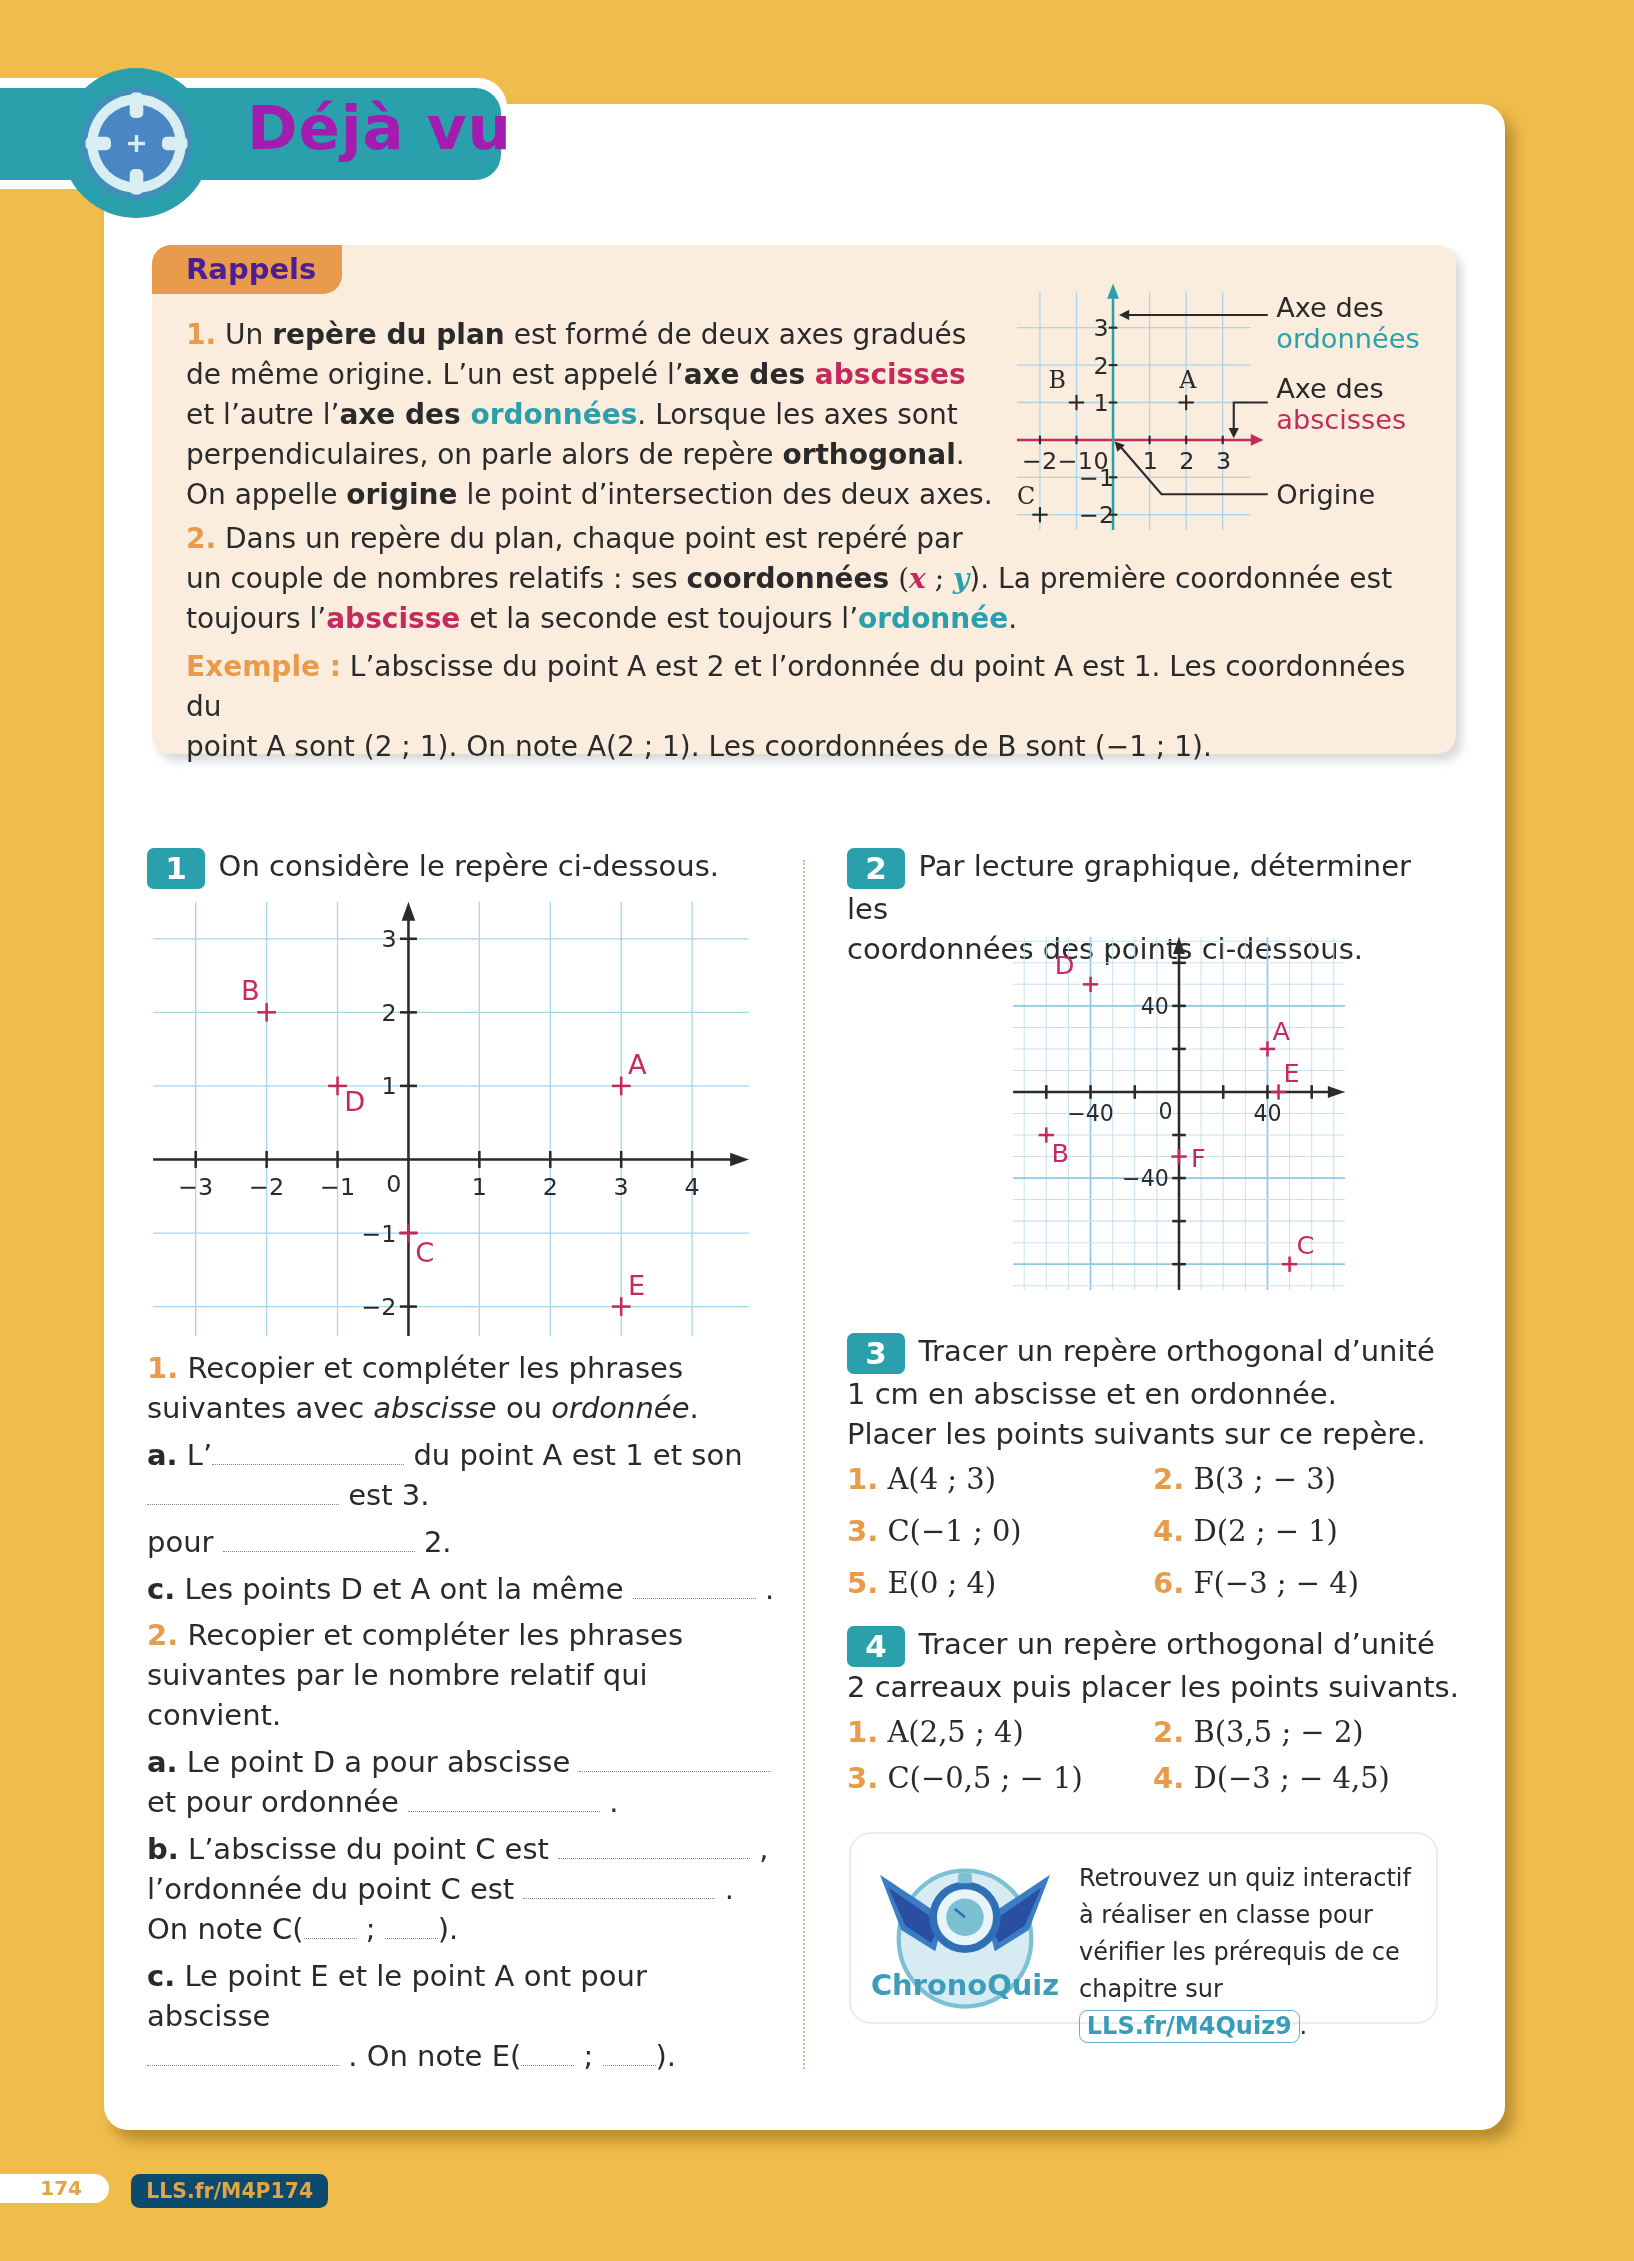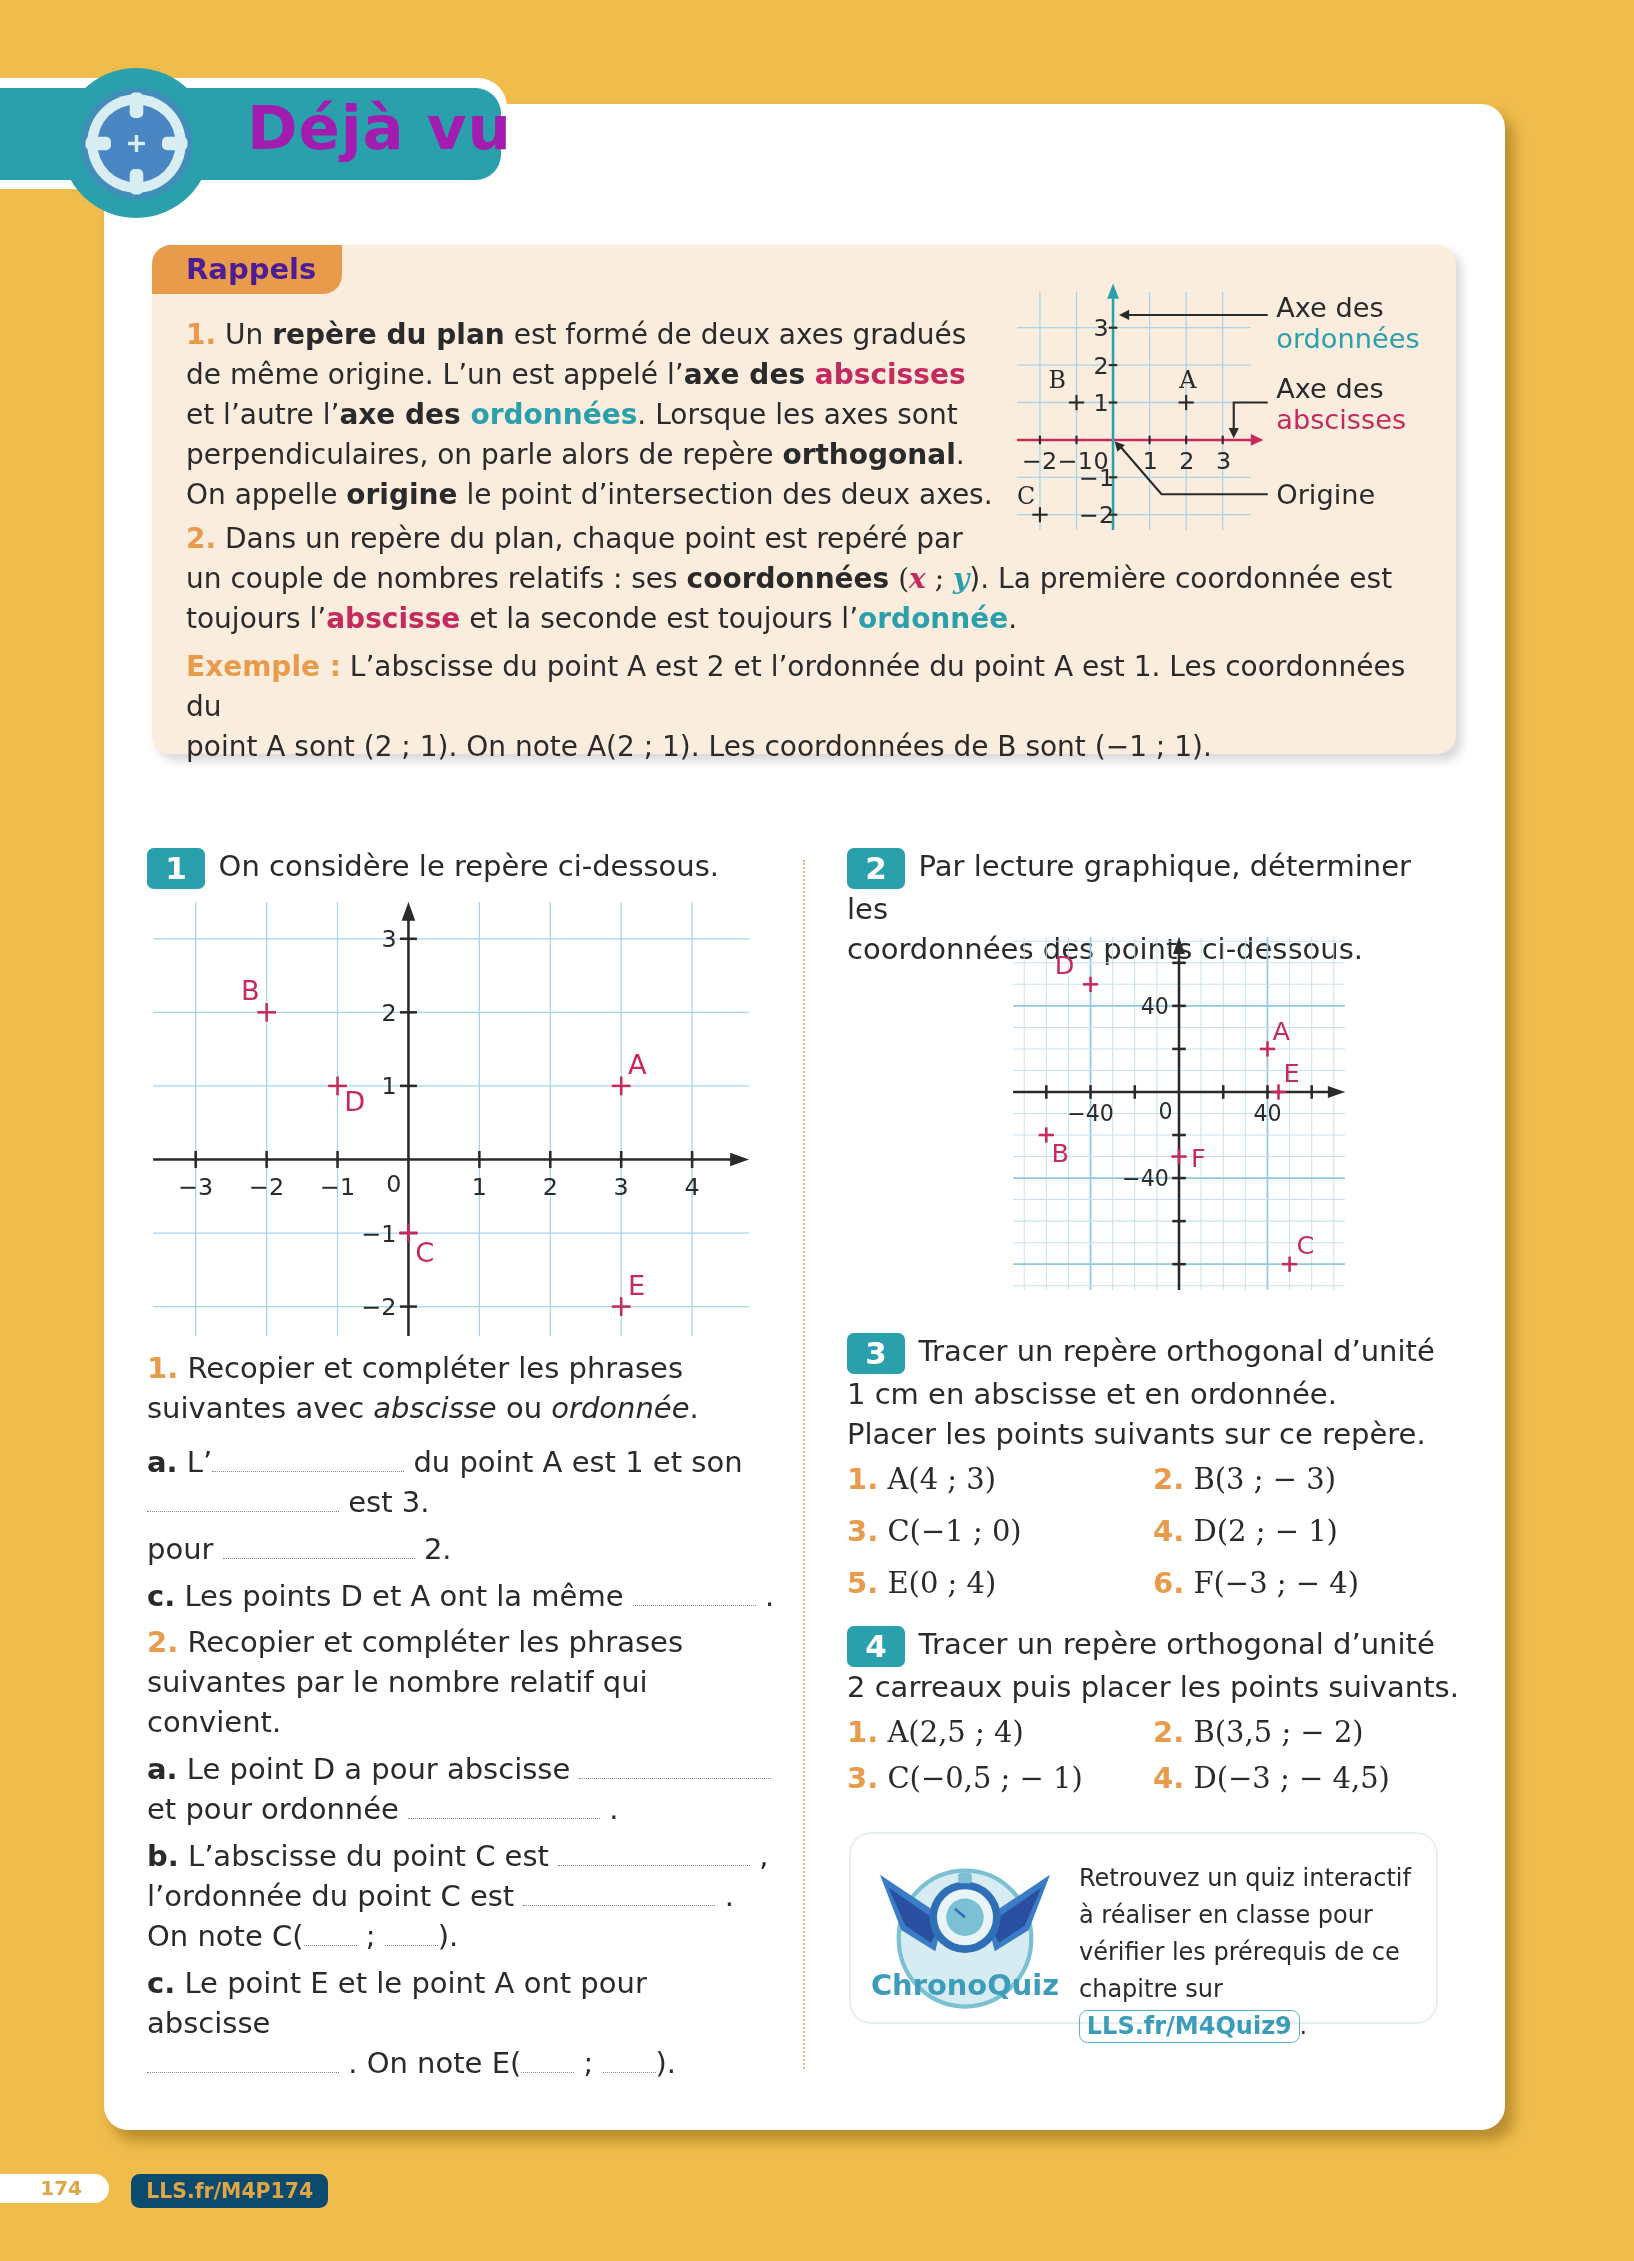--- a/index.html
+++ b/index.html
@@ -266,21 +266,21 @@
       <line x1="216.66666666666669" y1="205.10169491525426" x2="216.66666666666669" y2="227.10169491525426" stroke="#c42a5d" stroke-width="3"></line>
       <text x="224.66666666666669" y="246.10169491525426" font-size="32" class="pt-label">D</text>
       <line x1="538.9999999999999" y1="475.4237288135593" x2="560.9999999999999" y2="475.4237288135593" stroke="#c42a5d" stroke-width="3"></line>
       <line x1="549.9999999999999" y1="464.4237288135593" x2="549.9999999999999" y2="486.4237288135593" stroke="#c42a5d" stroke-width="3"></line>
       <text x="557.9999999999999" y="461.4237288135593" font-size="32" class="pt-label">E</text>
     </svg>
 </div>
 
 <div class="block" style="left:147px; top:1348px; width:630px;">
   <div><span class="num-or">1.</span> <span>Recopier et compléter les phrases</span></div>
-  <div style="margin-bottom:14px;"><span>suivantes avec </span><span class="it">abscisse</span><span> ou </span><span class="it">ordonnée</span><span>.</span></div>
+  <div style="margin-bottom:7px;"><span>suivantes avec </span><span class="it">abscisse</span><span> ou </span><span class="it">ordonnée</span><span>.</span></div>
   <div><span class="bold">a.</span><span> L’</span><span class="dots" style="width:192px;"></span><span> du point A est 1 et son</span></div>
   <div style="margin-bottom:6.8px;"><span class="dots" style="width:192px;"></span><span> est 3.</span></div>
   <div style="margin-bottom:6.8px;"><span>pour</span> <span class="dots" style="width:192px;"></span><span> 2.</span></div>
   <div style="margin-bottom:6.8px;"><span class="bold">c.</span><span> Les points D et A ont la même</span> <span class="dots" style="width:123px;"></span><span> .</span></div>
   <div><span class="num-or">2.</span> <span>Recopier et compléter les phrases</span></div>
   <div style="margin-bottom:6.8px;"><span>suivantes par le nombre relatif qui convient.</span></div>
   <div><span class="bold">a.</span><span> Le point D a pour abscisse</span> <span class="dots" style="width:192px;"></span></div>
   <div style="margin-bottom:6.8px;"><span>et pour ordonnée</span> <span class="dots" style="width:192px;"></span><span> .</span></div>
   <div><span class="bold">b.</span><span> L’abscisse du point C est</span> <span class="dots" style="width:192px;"></span><span> ,</span></div>
   <div><span>l’ordonnée du point C est</span> <span class="dots" style="width:192px;"></span><span> .</span></div>

